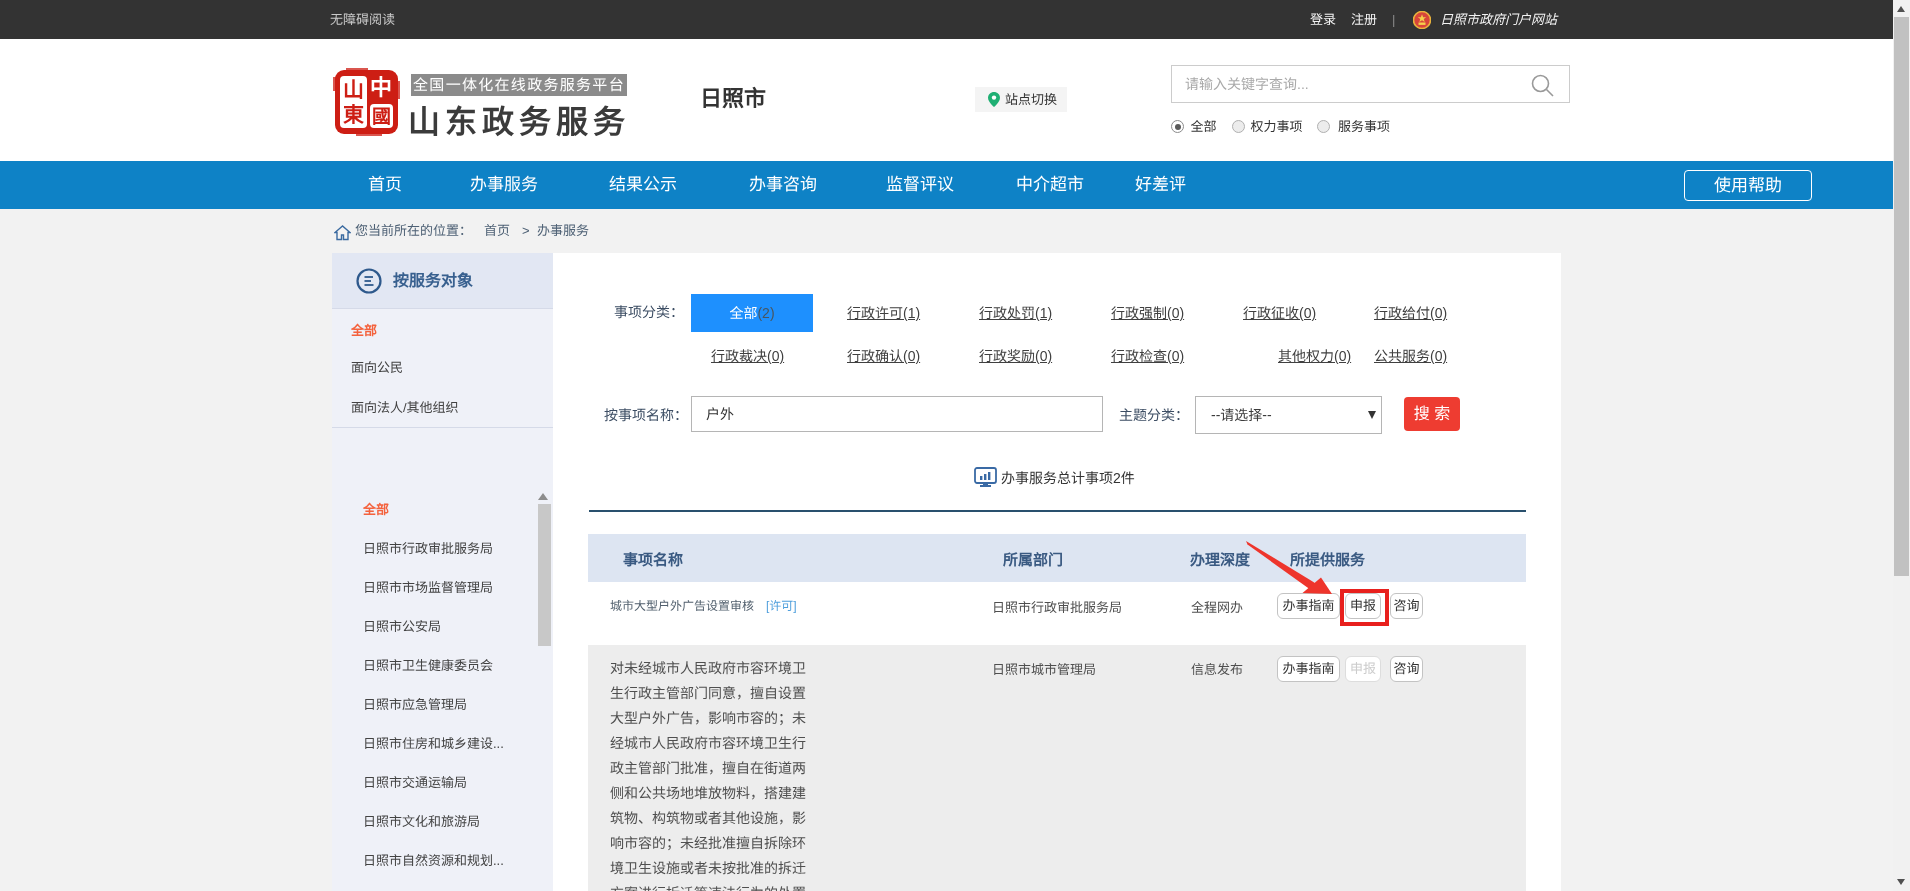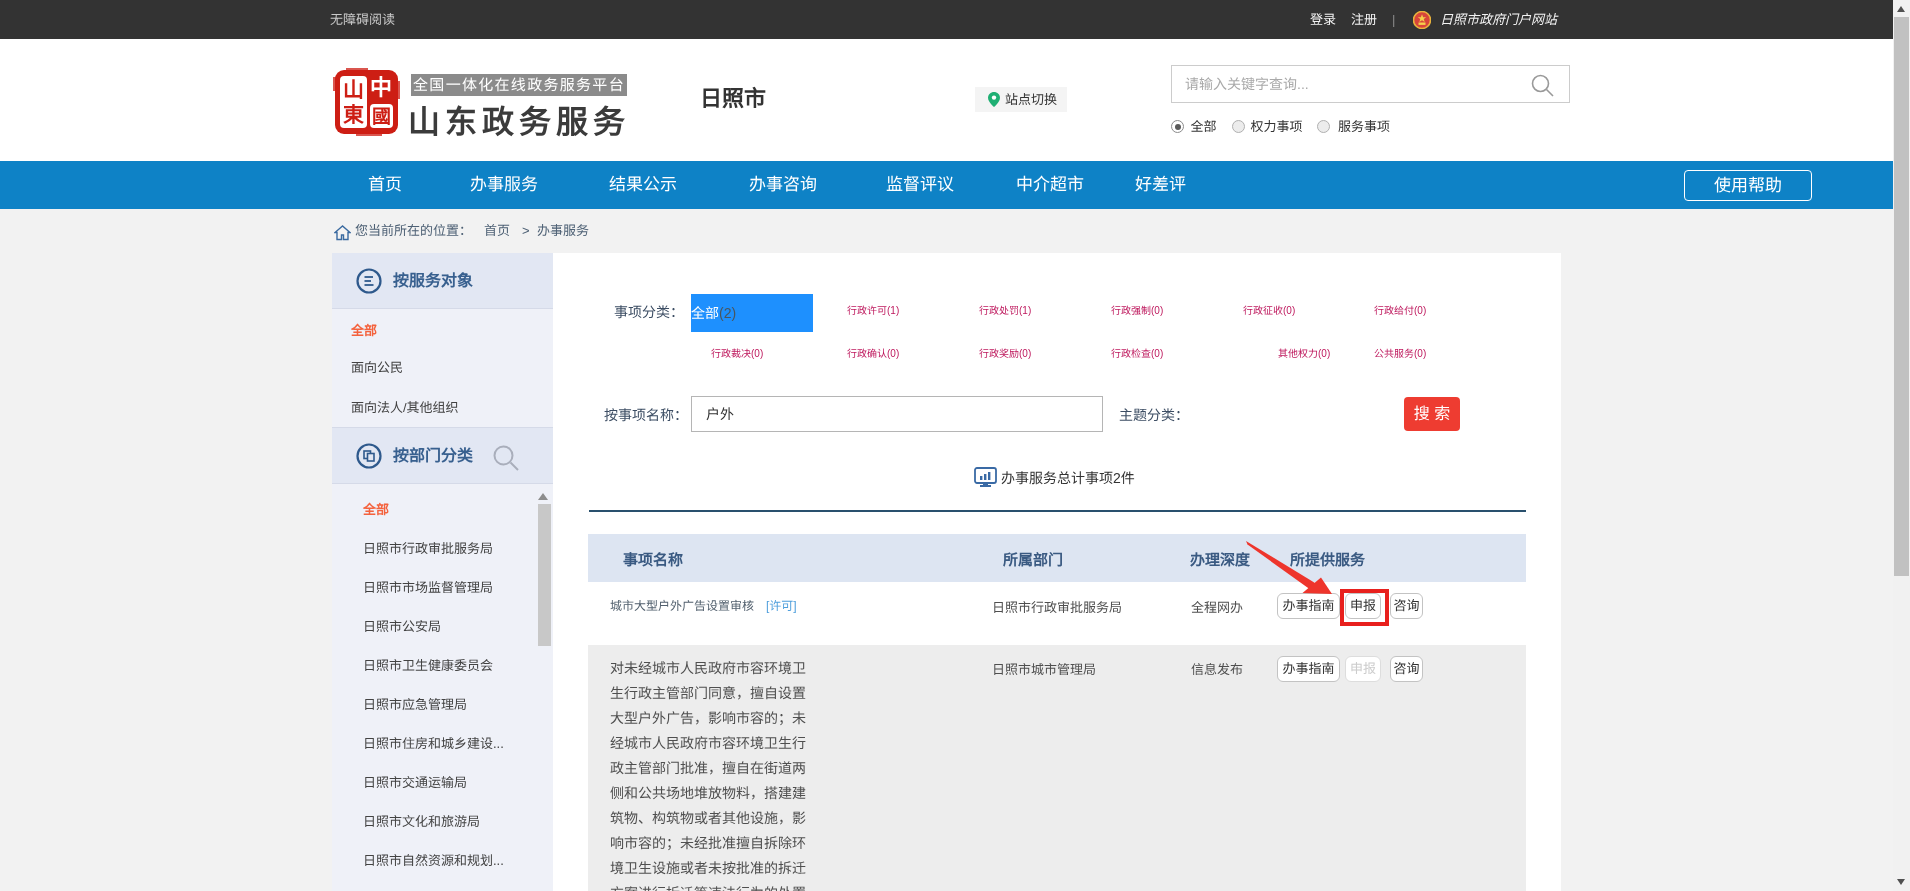--- a/index.html
+++ b/index.html
@@ -32,22 +32,22 @@
   
   .main { left:553px; top:253px; width:1008px; height:638px; background:#ffffff; }
   .sidebar { left:332px; top:253px; width:221px; height:638px; background:#eff1f8; }
   .sidehdr { left:0; width:221px; height:56px; background:#e2e7f3; border-bottom:1px solid #d5dae8; }
   .sidehdr .txt { position:absolute; left:61px; top:0; height:56px; line-height:56px; font-size:16px; font-weight:bold; color:#38608f; }
   .sideitem { left:19px; font-size:13px; color:#434343; white-space:nowrap; line-height:15px; }
   .sideitem.dept { left:31px; }
   .orange { color:#f4623d; }
   
   .label14 { font-size:14px; color:#3c4d63; }
-  .tabsel { left:691px; top:294px; width:122px; height:38px; background:#1e90fe; line-height:38px; font-size:14px; color:#fff; }
-  .tab { position:absolute; font-size:10px; color:#be185d; white-space:nowrap; }
+  .tabsel { left:691px; top:294px; width:122px; height:38px; background:#1e90fe; text-align:center; line-height:38px; font-size:14px; color:#fff; }
+  .tab { position:absolute; font-size:14px; color:#404040; white-space:nowrap;text-decoration:underline; }
   .inp { border:1px solid #b5b5b5; background:#fff; }
   .redbtn { left:1404px; top:397px; width:56px; height:34px; background:#ee3c31; border-radius:4px; color:#fff; font-size:16px; text-align:center; line-height:34px; }
   
   .thead { left:588px; top:534px; width:938px; height:48px; background:#dde5f2; }
   .th { position:absolute; top:2px; height:48px; line-height:48px; font-size:15px; font-weight:bold; color:#3a5a82; }
   .cell { position:absolute; font-size:13px; color:#4f4f4f; white-space:nowrap; }
   .btn { position:absolute; height:26px; border:1px solid #c3c3c3; border-radius:6px; background:#fff; font-size:13px; color:#333; text-align:center; line-height:24px; }
   .btn.dis { border-color:#dddddd; color:#cccccc; }
   .row2 { left:588px; top:645px; width:938px; height:246px; background:#ededed; }
   
@@ -149,32 +149,20 @@
           <line x1="8.5" y1="9" x2="17" y2="9" stroke="#2e598c" stroke-width="1.8"></line>
           <line x1="8.5" y1="13" x2="15" y2="13" stroke="#2e598c" stroke-width="1.8"></line>
           <line x1="8.5" y1="17" x2="17.5" y2="17" stroke="#2e598c" stroke-width="1.8"></line>
         </svg>
       <span class="txt">按服务对象</span>
     </div>
     <div class="abs sideitem orange" style="top:70px;font-weight:bold;">全部</div>
     <div class="abs sideitem" style="top:107px;">面向公民</div>
     <div class="abs sideitem" style="top:147px;">面向法人/其他组织</div>
     <div class="abs" style="left:0;top:174px;width:221px;height:1px;background:#d5dae8;"></div>
-    <div class="abs sidehdr" style="top:175px;">
-      <svg class="abs" style="left:24px;top:15px;" width="26" height="26" viewBox="0 0 26 26">
-          <circle cx="13" cy="13" r="11.5" fill="none" stroke="#2e598c" stroke-width="2.2"></circle>
-          <rect x="8" y="8" width="6.5" height="7.5" fill="none" stroke="#2e598c" stroke-width="1.6"></rect>
-          <rect x="11.5" y="10.5" width="6.5" height="7.5" fill="#e2e7f3" stroke="#2e598c" stroke-width="1.6"></rect>
-        </svg>
-      <span class="txt">按部门分类</span>
-      <svg class="abs" style="left:160px;top:16px;" width="28" height="28" viewBox="0 0 28 28">
-          <circle cx="11.5" cy="11.5" r="9" fill="none" stroke="#a9aebb" stroke-width="2"></circle>
-          <line x1="18.5" y1="18.5" x2="26" y2="26" stroke="#a9aebb" stroke-width="2"></line>
-        </svg>
-    </div>
     <div class="abs sideitem dept orange" style="top:249px;font-weight:bold;">全部</div>
     <div class="abs sideitem dept" style="top:288px;">日照市行政审批服务局</div>
     <div class="abs sideitem dept" style="top:327px;">日照市市场监督管理局</div>
     <div class="abs sideitem dept" style="top:366px;">日照市公安局</div>
     <div class="abs sideitem dept" style="top:405px;">日照市卫生健康委员会</div>
     <div class="abs sideitem dept" style="top:444px;">日照市应急管理局</div>
     <div class="abs sideitem dept" style="top:483px;">日照市住房和城乡建设...</div>
     <div class="abs sideitem dept" style="top:522px;">日照市交通运输局</div>
     <div class="abs sideitem dept" style="top:561px;">日照市文化和旅游局</div>
     <div class="abs sideitem dept" style="top:600px;">日照市自然资源和规划...</div>
@@ -195,20 +183,24 @@
   <div class="tab" style="left:979px;top:345px;">行政奖励(0)</div>
   <div class="tab" style="left:1111px;top:345px;">行政检查(0)</div>
   <div class="tab" style="left:1242px;top:345px;margin-left:36px;">其他权力(0)</div>
   <div class="tab" style="left:1374px;top:345px;">公共服务(0)</div>
 
   <div class="abs label14" style="left:604px;top:404px;">按事项名称：</div>
   <div class="abs inp" style="left:691px;top:396px;width:412px;height:36px;">
     <span class="abs" style="left:14px;top:0;line-height:34px;font-size:14px;color:#333;">户外</span>
   </div>
   <div class="abs label14" style="left:1119px;top:404px;">主题分类：</div>
+  <div class="abs inp" style="left:1195px;top:396px;width:187px;height:38px;">
+    <span class="abs" style="left:15px;top:0;line-height:36px;font-size:14px;color:#3c3c3c;">--请选择--</span>
+    <span class="abs" style="left:172px;top:14px;width:0;height:0;border-left:4.5px solid transparent;border-right:4.5px solid transparent;border-top:8px solid #333;"></span>
+  </div>
   <div class="abs redbtn">搜 索</div>
 
   <svg class="abs" style="left:974px;top:466px;" width="23" height="23" viewBox="0 0 23 23">
       <rect x="1" y="2" width="21" height="15" rx="2" fill="none" stroke="#3a6aa5" stroke-width="1.8"></rect>
       <rect x="6" y="10" width="2.4" height="4" fill="#3a6aa5"></rect>
       <rect x="10" y="8" width="2.4" height="6" fill="#3a6aa5"></rect>
       <rect x="14" y="6" width="2.4" height="8" fill="#3a6aa5"></rect>
       <rect x="9" y="17" width="5" height="2" fill="#3a6aa5"></rect>
       <rect x="6" y="19" width="11" height="2" fill="#3a6aa5"></rect>
     </svg>

